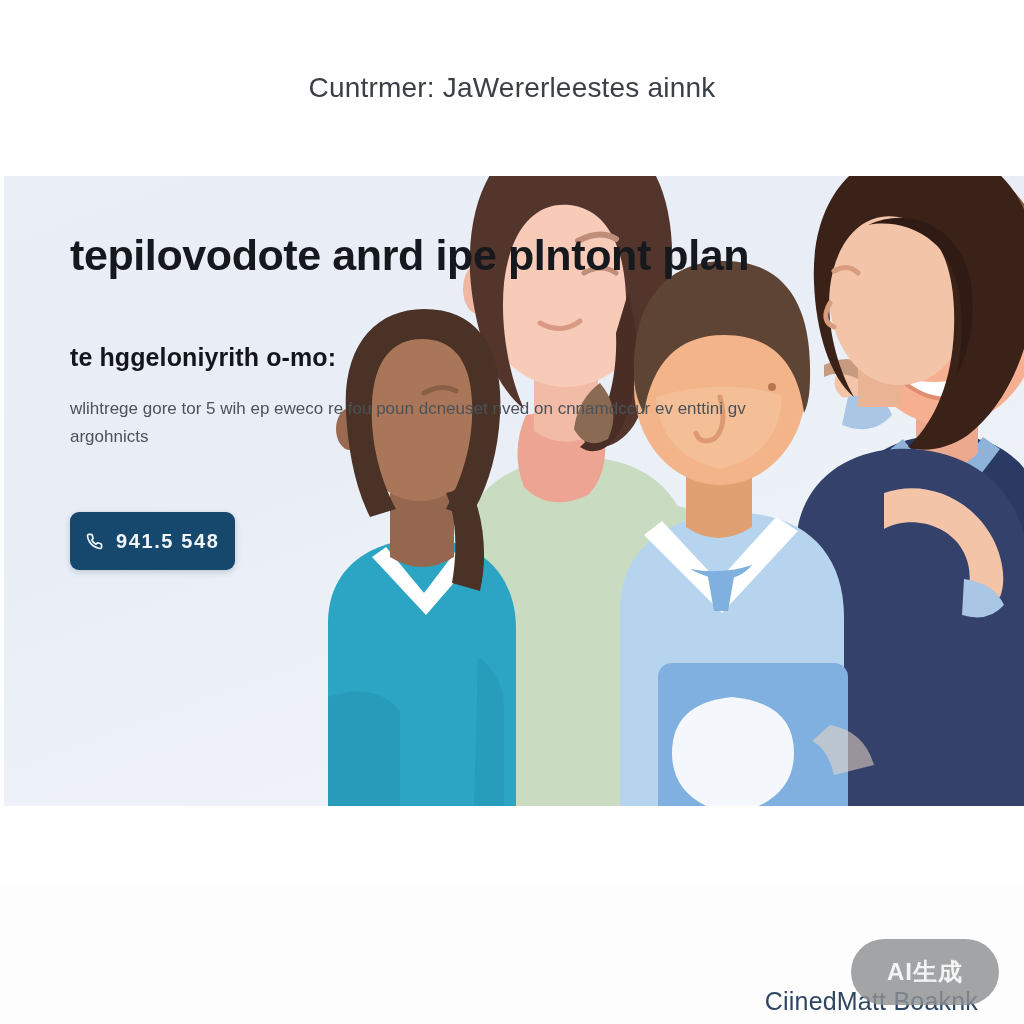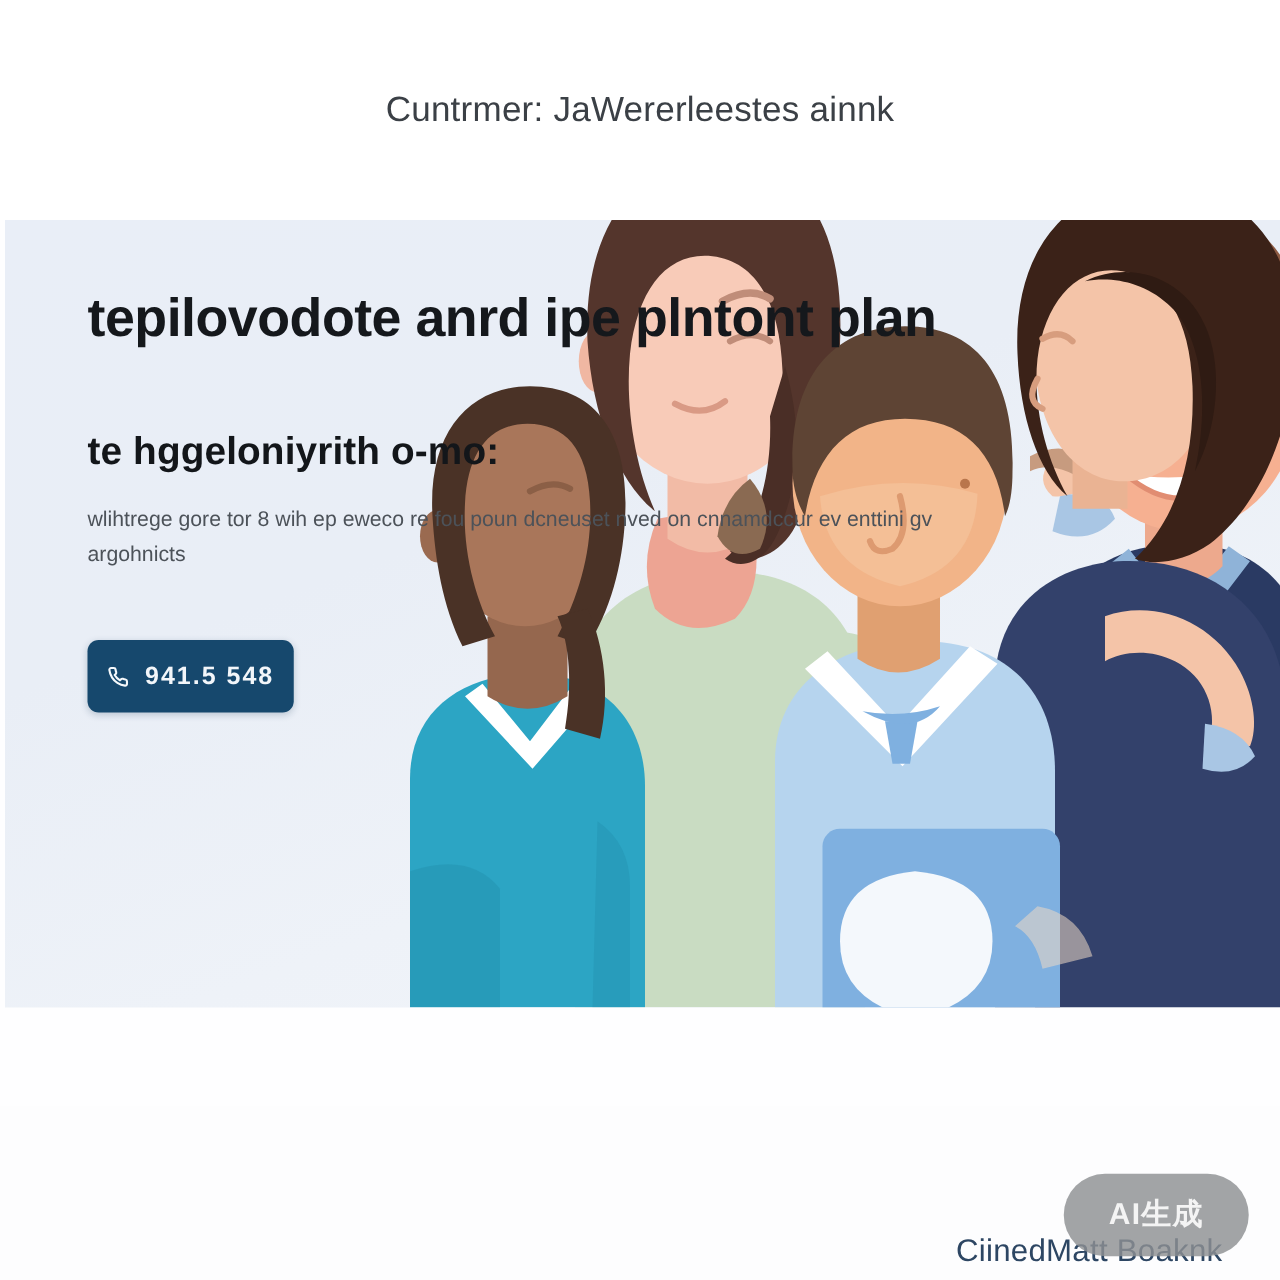--- a/index.html
+++ b/index.html
@@ -49,21 +49,21 @@
     font-size:43px;
     font-weight:700;
     color:#15181c;
     letter-spacing:-0.4px;
     line-height:1.12;
     white-space:nowrap;
     filter:blur(.35px);
   }
   .hero-subheading {
     margin-top:64px;
-    font-size:31px;
+    font-size:25px;
     font-weight:700;
     color:#13161a;
     letter-spacing:.1px;
     white-space:nowrap;
     filter:blur(.4px);
   }
   .hero-body {
     margin-top:23px;
     font-size:17px;
     font-weight:400;
@@ -314,21 +314,21 @@
             <path d="M502 628 q34 6 44 40 l-40 10 q-6 -26 -22 -34 Z" fill="#edd9c4" opacity=".55"></path>
           </g>
 
         </g>
       </svg>
     </div>
 
     <div class="hero-copy">
       <div class="hero-heading">tepilovodote  anrd ipe plntont plan</div>
       <div class="hero-subheading">te hggeloniyrith o-mo:</div>
-      <div class="hero-body">wlihtrege gore tor 8 wih ep eweco re fou poun dcneuset nved on cnnamdccur ev enttini gv argohnicts</div>
+      <div class="hero-body">wlihtrege gore tor 5 wih ep eweco re fou poun dcneuset nved on cnnamdccur ev enttini gv argohnicts</div>
     </div>
 
     <button class="cta-button">
       <span class="cta-icon">
         <svg viewBox="0 0 24 24" width="17" height="17" fill="none" stroke="currentColor" stroke-width="2.4" stroke-linecap="round" stroke-linejoin="round">
           <path d="M22 16.9v3a2 2 0 0 1-2.2 2 19.8 19.8 0 0 1-8.6-3.1 19.5 19.5 0 0 1-6-6A19.8 19.8 0 0 1 2.1 4.2 2 2 0 0 1 4.1 2h3a2 2 0 0 1 2 1.7c.1 1 .4 2 .7 2.9a2 2 0 0 1-.5 2.1L8.1 9.9a16 16 0 0 0 6 6l1.2-1.2a2 2 0 0 1 2.1-.5c.9.3 1.9.6 2.9.7a2 2 0 0 1 1.7 2z"></path>
         </svg>
       </span>
       <span class="cta-label">941.5 548</span>
     </button>

